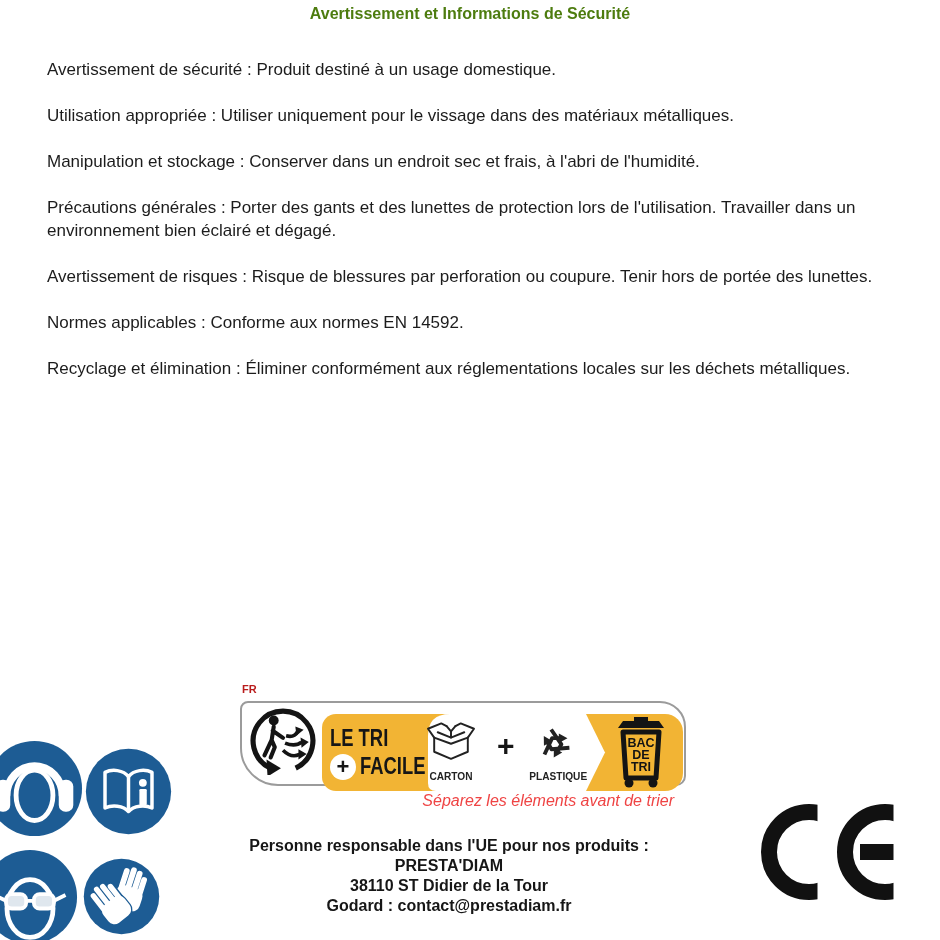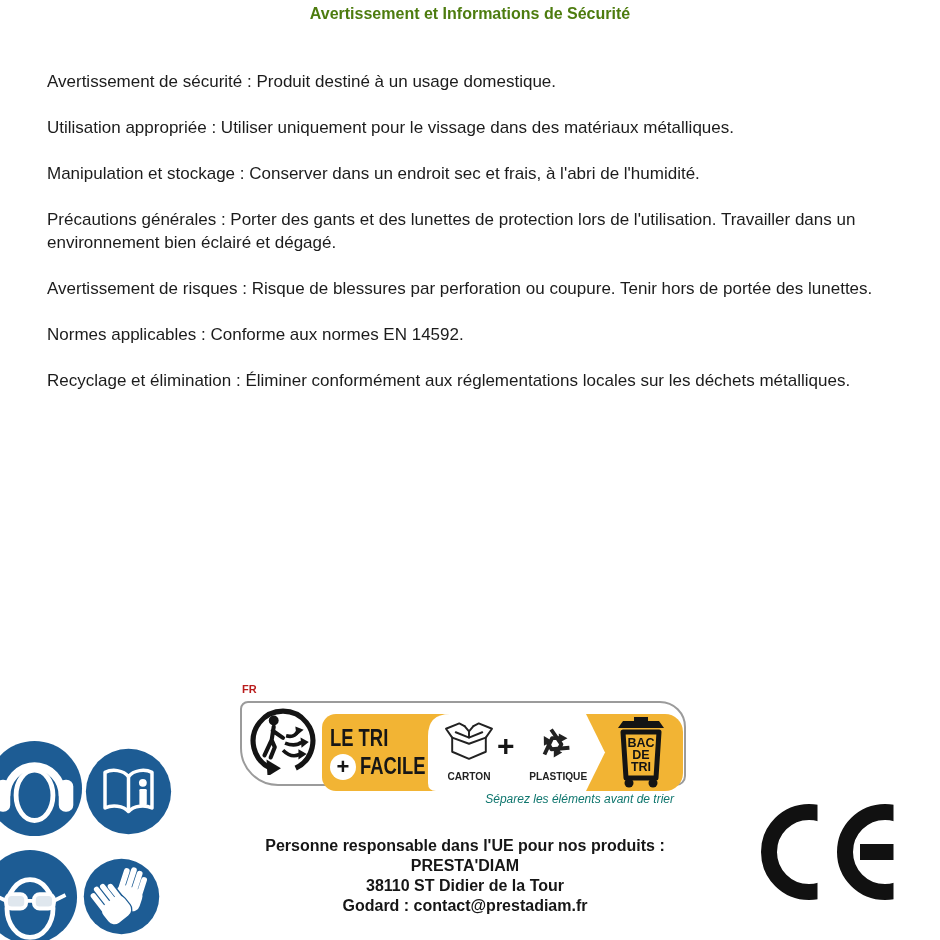--- a/index.html
+++ b/index.html
@@ -2,21 +2,21 @@
 <html><head>
 <meta charset="utf-8">
 <style>
   * { margin:0; padding:0; box-sizing:border-box; }
   html,body { width:940px; height:940px; background:#fff; overflow:hidden; position:relative;
               font-family:"Liberation Sans","DejaVu Sans",sans-serif; color:#1a1a1a; }
 
   .page-title { position:absolute; left:0; top:5px; width:940px; text-align:center;
                 font-size:16px; font-weight:bold; color:#4d7c0f; }
 
-  .body-text { position:absolute; left:47px; top:58px; width:890px;margin-top:12px; }
+  .body-text { position:absolute; left:47px; top:58px; width:890px; }
   .body-text p { font-size:17px; line-height:23px; margin:0 0 23px 0; color:#1c1c1c; }
 
   
   .safety-icon { position:absolute; }
 
   
   .fr-label { position:absolute; left:242px; top:683px; font-size:11px; font-weight:bold; color:#b91c1c; }
   .badge-box { position:absolute; left:240px; top:701px; width:446px; height:85px;
                background:#fff; border:2px solid #9b9b9b;
                border-radius:8px 26px 10px 38px; }
@@ -27,31 +27,31 @@
   .letri-line1 { font-size:23px; font-weight:bold; color:#161616; letter-spacing:0;
                  display:inline-block; transform:scaleX(.8); transform-origin:left; white-space:nowrap; }
   .letri-row { display:flex; align-items:center; margin-top:1px; }
   .plus-circle { width:26px; height:26px; background:#fff; border-radius:50%;
                  display:flex; align-items:center; justify-content:center;
                  font-size:22px; font-weight:bold; color:#161616; flex:0 0 26px; }
   .letri-line2 { font-size:23px; font-weight:bold; color:#161616; display:inline-block;
                  transform:scaleX(.8); transform-origin:left; margin-left:4px; white-space:nowrap; }
   .chevron-white { position:absolute; left:186px; top:11px; }
   .material { position:absolute; text-align:center; }
-  .material-carton { left:198px; top:16px; width:58px; }
+  .material-carton { left:180px; top:16px; width:58px; }
   .material-plastique { left:285px; top:16px; width:56px; }
   .material-label { font-size:11px; font-weight:bold; color:#222; margin-top:1px;
                     display:block; transform:scaleX(.92); transform-origin:center; white-space:nowrap; }
   .plus-sign { position:absolute; left:255px; top:26px; font-size:30px; font-weight:bold; color:#161616; }
   .bin { position:absolute; left:373px; top:13px; }
-  .separez { position:absolute; right:10px; top:89px; font-size:12px; font-style:italic;
-             color:#0f766e; white-space:nowrap; }
-
-  
-  .responsible { position:absolute; left:225px; top:836px; width:480px; text-align:center;
+  .separez { position:absolute; right:10px; top:89px; font-size:16px; font-style:italic;
+             color:#ef4444; white-space:nowrap; }
+
+  
+  .responsible { position:absolute; left:209px; top:836px; width:480px; text-align:center;
                  font-weight:bold; color:#161616; }
   .responsible div { font-size:16px; line-height:20px; }
 
   
   .ce-mark { position:absolute; left:761px; top:802px; }
 </style>
 </head>
 <body>
 
 <div class="page-title">Avertissement et Informations de Sécurité</div>

